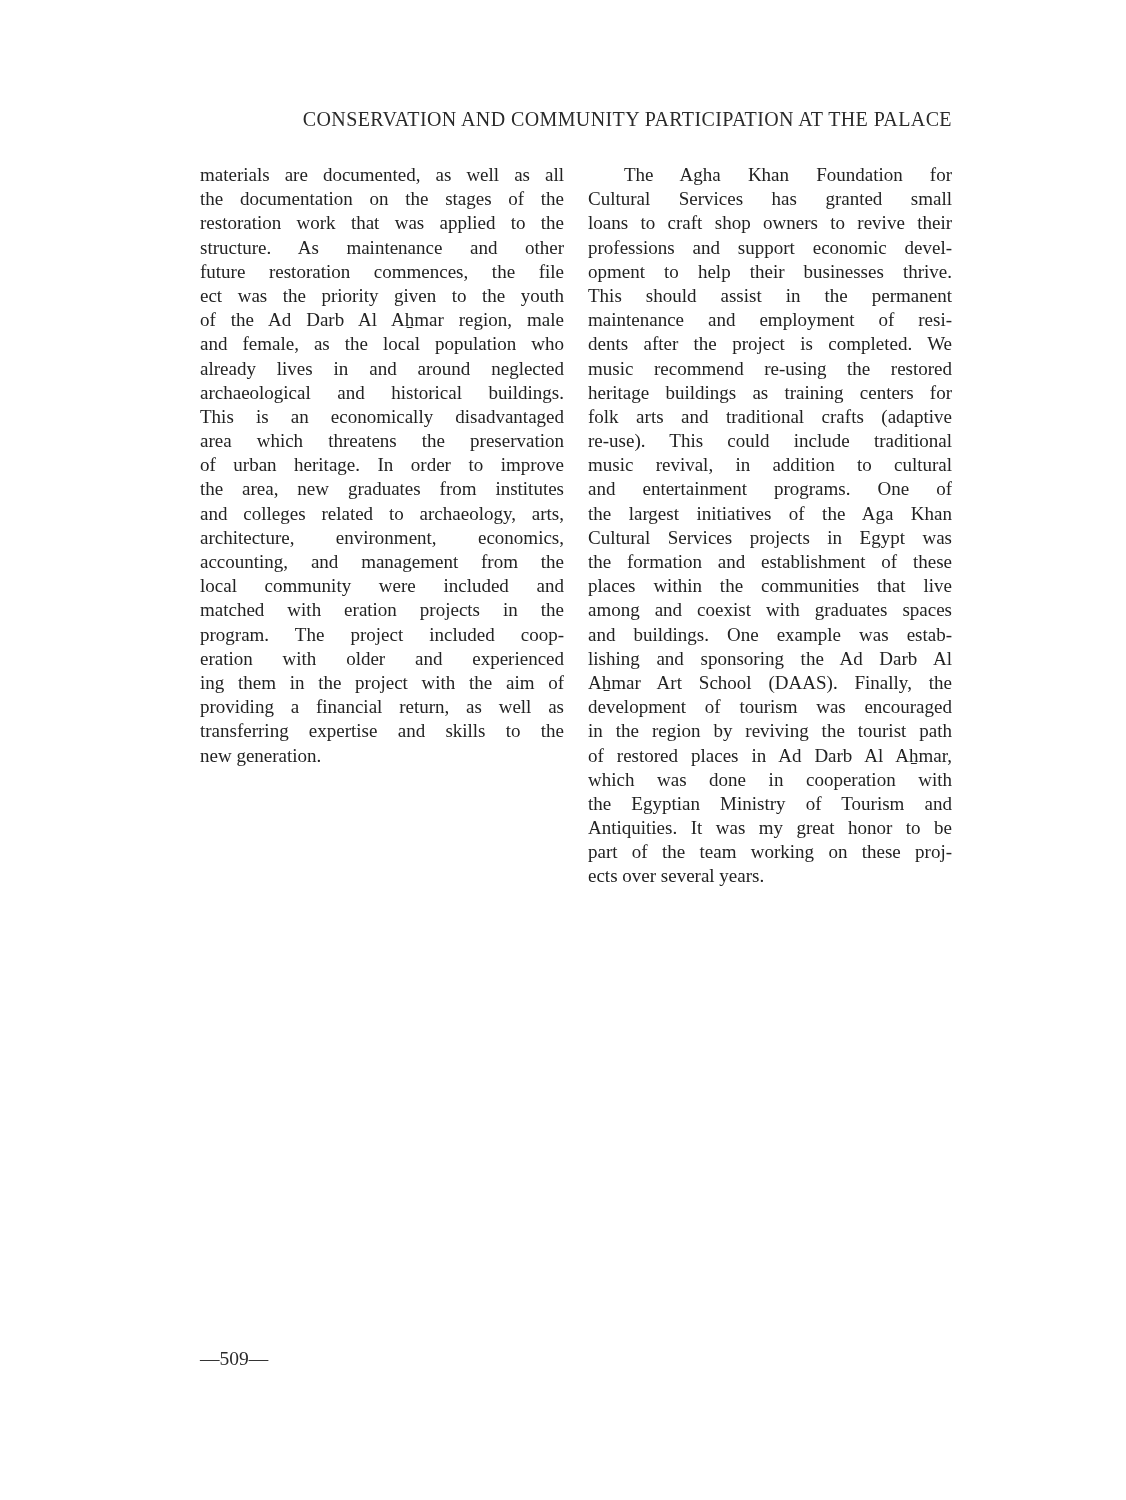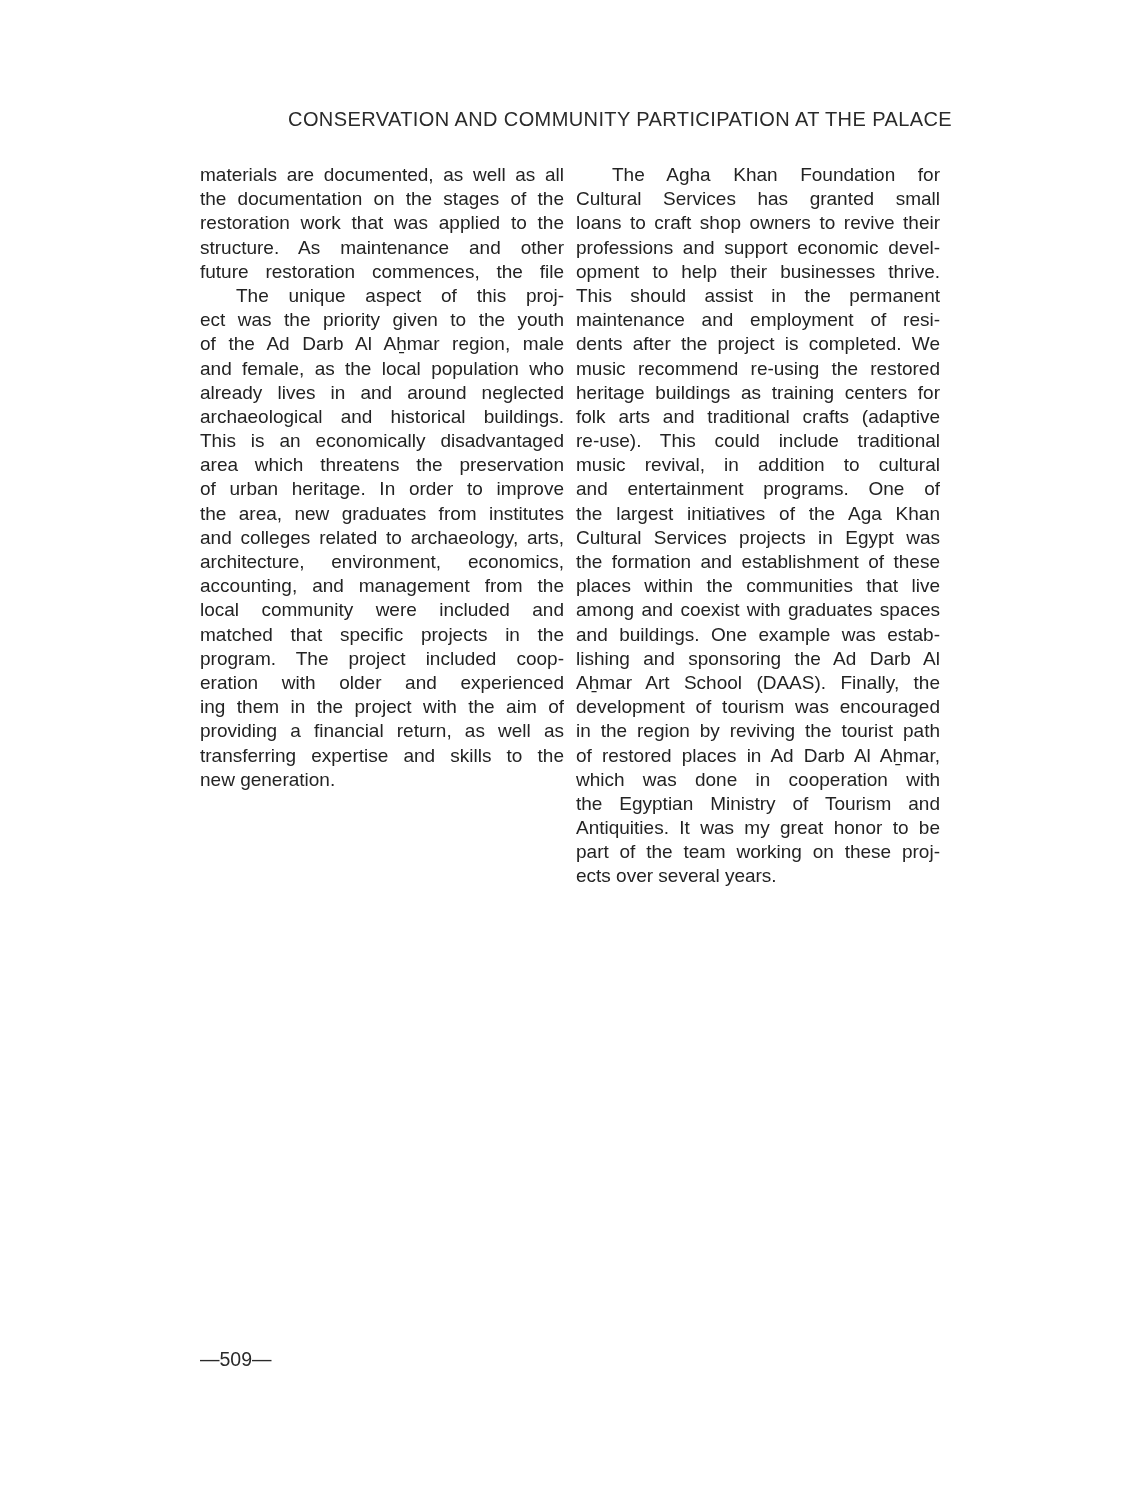--- a/index.html
+++ b/index.html
@@ -5,42 +5,42 @@
   html, body {
     margin: 0;
     padding: 0;
     background: #ffffff;
   }
   .page {
     position: relative;
     width: 1126px;
     height: 1500px;
     background: #ffffff;
-    font-family: Liberation Sans, sans-serif;
+    font-family: Liberation Serif, serif;
     color: #222222;
     overflow: hidden;
   }
   .running-header {
     position: absolute;
     left: 200px;
     top: 108px;
     width: 752px;
     text-align: right;
     font-size: 20px;
     letter-spacing: 0.4px;
     color: #2a2a2a;
     white-space: nowrap;
   }
   .columns {
     position: absolute;
     left: 200px;
     top: 163px;
     width: 752px;
     display: flex;
-    gap: 12px;
+    gap: 24px;
   }
   .column {
     width: 364px;
   }
   .line {
     font-size: 19px;
     line-height: 24.2px;
     height: 24.2px;
     text-align: justify;
     text-align-last: justify;
@@ -70,35 +70,34 @@
 
   <div class="running-header">CONSERVATION AND COMMUNITY PARTICIPATION AT THE PALACE</div>
 
   <div class="columns">
     <div class="column">
         <div class="line">materials are documented, as well as all</div>
         <div class="line">the documentation on the stages of the</div>
         <div class="line">restoration work that was applied to the</div>
         <div class="line">structure. As maintenance and other</div>
         <div class="line">future restoration commences, the file</div>
-        <div class="line indent">The unique aspect of this proj-</div>
         <div class="line">ect was the priority given to the youth</div>
         <div class="line">of the Ad Darb Al Aẖmar region, male</div>
         <div class="line">and female, as the local population who</div>
         <div class="line">already lives in and around neglected</div>
         <div class="line">archaeological and historical buildings.</div>
         <div class="line">This is an economically disadvantaged</div>
         <div class="line">area which threatens the preservation</div>
         <div class="line">of urban heritage. In order to improve</div>
         <div class="line">the area, new graduates from institutes</div>
         <div class="line">and colleges related to archaeology, arts,</div>
         <div class="line">architecture, environment, economics,</div>
         <div class="line">accounting, and management from the</div>
         <div class="line">local community were included and</div>
-        <div class="line">matched that specific projects in the</div>
+        <div class="line">matched with eration projects in the</div>
         <div class="line">program. The project included coop-</div>
         <div class="line">eration with older and experienced</div>
         <div class="line">ing them in the project with the aim of</div>
         <div class="line">providing a financial return, as well as</div>
         <div class="line">transferring expertise and skills to the</div>
         <div class="line end">new generation.</div>
       </div>
     <div class="column">
         <div class="line indent">The Agha Khan Foundation for</div>
         <div class="line">Cultural Services has granted small</div>

